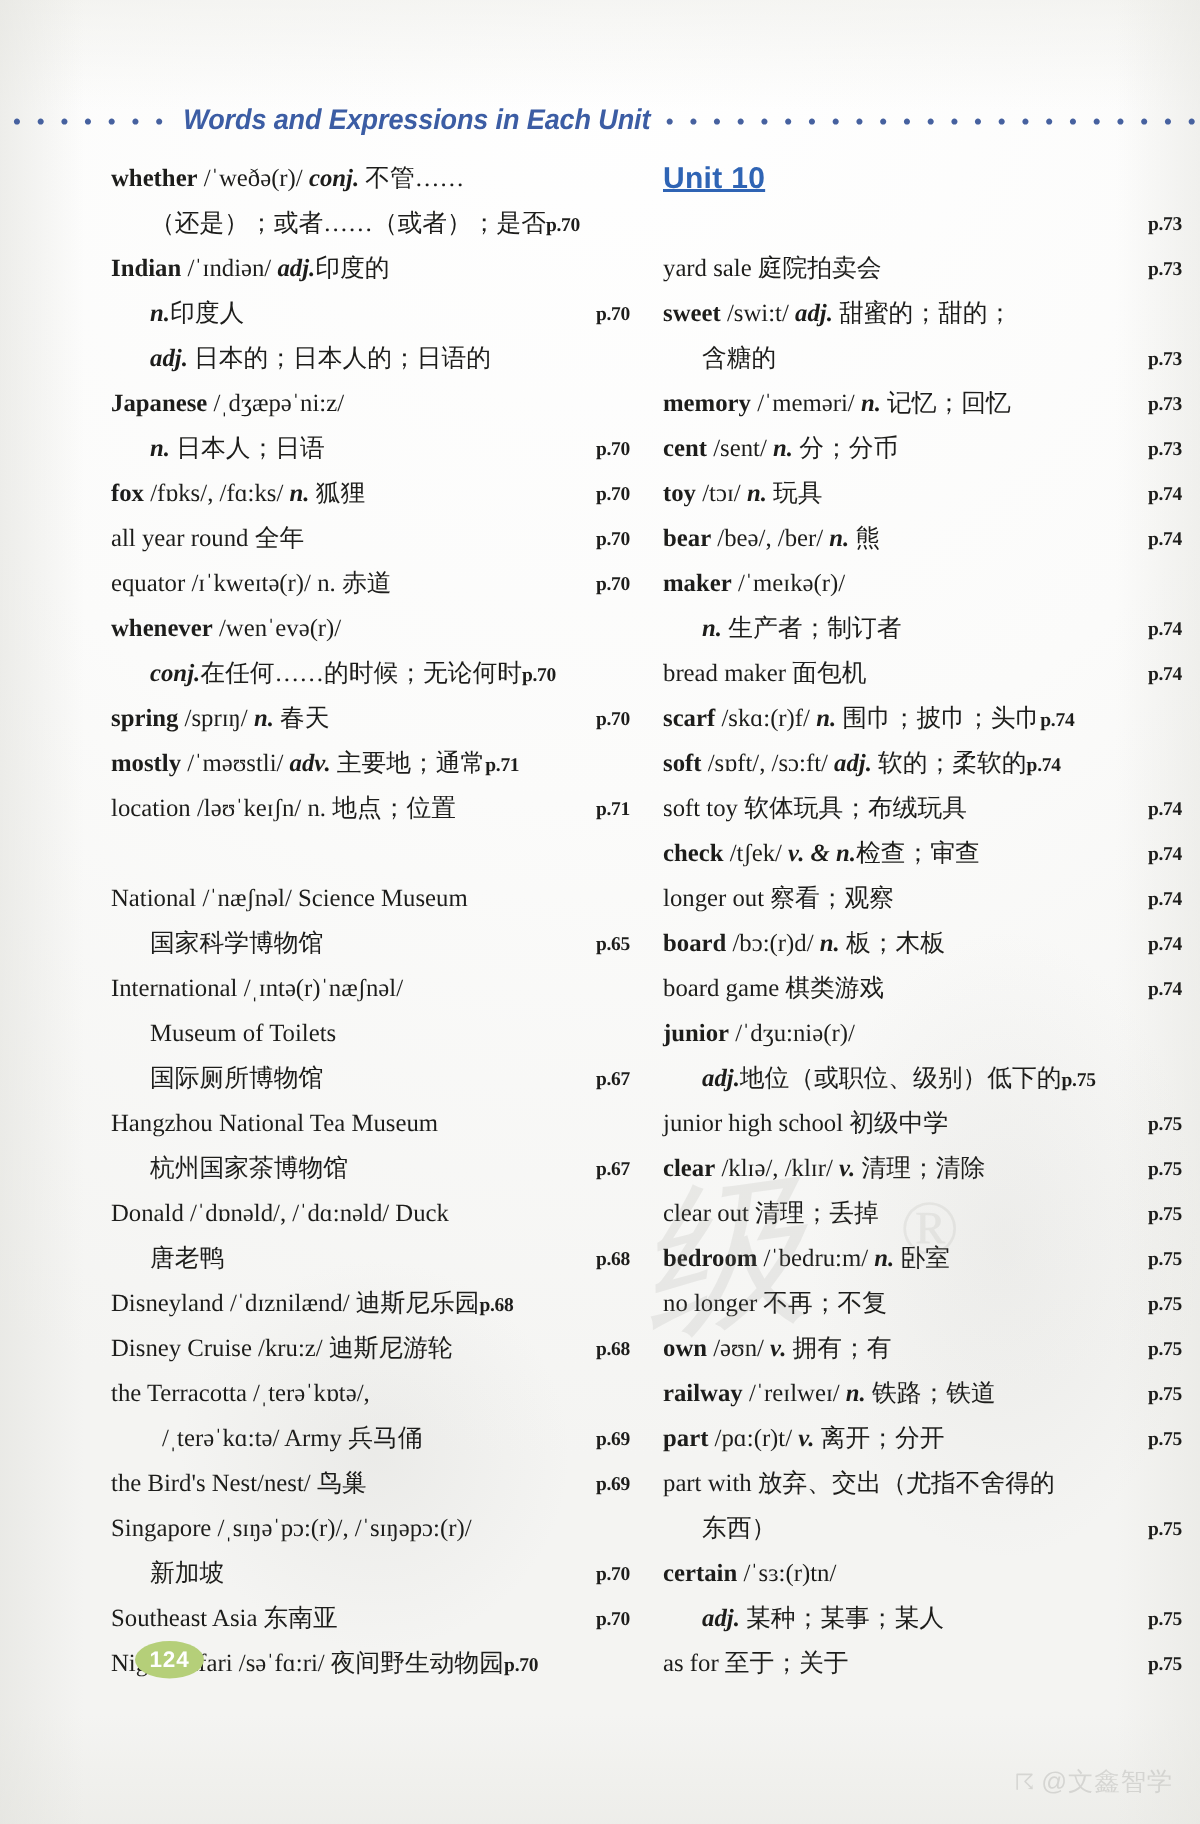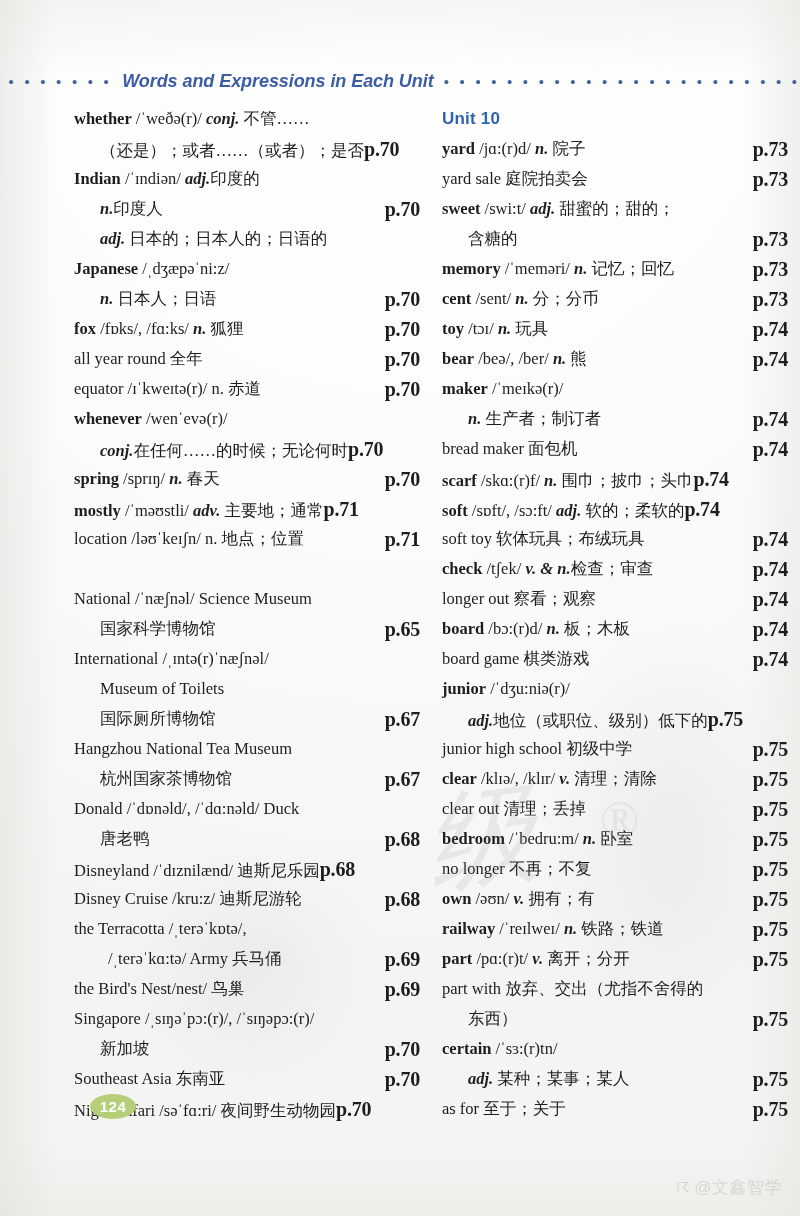--- a/index.html
+++ b/index.html
@@ -83,24 +83,25 @@
     width: 360px;
     position: relative;
   }
   .col.left  { margin-left: 38px; }
   .col.right { margin-left: 10px; }
 
   .unit-head {
     color: #2f64b4;
     font-family: "Liberation Sans", sans-serif;
     font-weight: bold;
-    font-size: 17px;
+    font-size: 20px;
     line-height: 30px;
     height: 30px;
     letter-spacing: .2px;
+    text-decoration: underline;
   }
 
   
   .line {
     position: relative;
     height: 30px;
     line-height: 30px;
     font-size: 16.5px;
     color: #1d1d1b;
     white-space: nowrap;
@@ -108,21 +109,21 @@
   .line .txt {
     display: inline-block;
     vertical-align: baseline;
   }
   .line.indent .txt { padding-left: 26px; }
   .line.indent2 .txt { padding-left: 34px; }
 
   .pg {
     position: absolute;
     top: 0;
-    font-size: 20px;
+    font-size: 13px;
     font-weight: bold;
     letter-spacing: -.2px;
     color: #1d1d1b;
   }
   .pg.at-right  { right: 12px; }
   .hwr  { font-weight: normal; }
   .gap  { height: 30px; }
 
   
   .page-num {
@@ -244,21 +245,21 @@
         <div class="line"><span class="txt hwr">the Bird's Nest/nest/ 鸟巢</span><span class="pg at-right">p.69</span></div>
         <div class="line"><span class="txt hwr">Singapore /ˌsɪŋəˈpɔ:(r)/, /ˈsɪŋəpɔ:(r)/</span></div>
         <div class="line indent"><span class="txt">新加坡</span><span class="pg at-right">p.70</span></div>
         <div class="line"><span class="txt hwr">Southeast Asia 东南亚</span><span class="pg at-right">p.70</span></div>
         <div class="line"><span class="txt hwr">Night Safari /səˈfɑ:ri/ 夜间野生动物园</span><span class="pg" style="position: static;">p.70</span></div>
       </div>
 
     <div class="col right" id="col-right">
       <div class="unit-head">Unit 10</div>
       <div id="col-right-entries">
-          <div class="line"><span class="txt"><b>yard</b> /jɑ:(r)d/ <i><b>n.</b></i> 院子</span><span class="pg at-right">p.73</span></div>
+          <div class="line"><span class="pg at-right">p.73</span></div>
           <div class="line"><span class="txt hwr">yard sale 庭院拍卖会</span><span class="pg at-right">p.73</span></div>
           <div class="line"><span class="txt"><b>sweet</b> /swi:t/ <i><b>adj.</b></i> 甜蜜的；甜的；</span></div>
           <div class="line indent"><span class="txt">含糖的</span><span class="pg at-right">p.73</span></div>
           <div class="line"><span class="txt"><b>memory</b> /ˈmeməri/ <i><b>n.</b></i> 记忆；回忆</span><span class="pg at-right">p.73</span></div>
           <div class="line"><span class="txt"><b>cent</b> /sent/ <i><b>n.</b></i> 分；分币</span><span class="pg at-right">p.73</span></div>
           <div class="line"><span class="txt"><b>toy</b> /tɔɪ/ <i><b>n.</b></i> 玩具</span><span class="pg at-right">p.74</span></div>
           <div class="line"><span class="txt"><b>bear</b> /beə/, /ber/ <i><b>n.</b></i> 熊</span><span class="pg at-right">p.74</span></div>
           <div class="line"><span class="txt"><b>maker</b> /ˈmeɪkə(r)/</span></div>
           <div class="line indent"><span class="txt"><i><b>n.</b></i> 生产者；制订者</span><span class="pg at-right">p.74</span></div>
           <div class="line"><span class="txt hwr">bread maker 面包机</span><span class="pg at-right">p.74</span></div>

